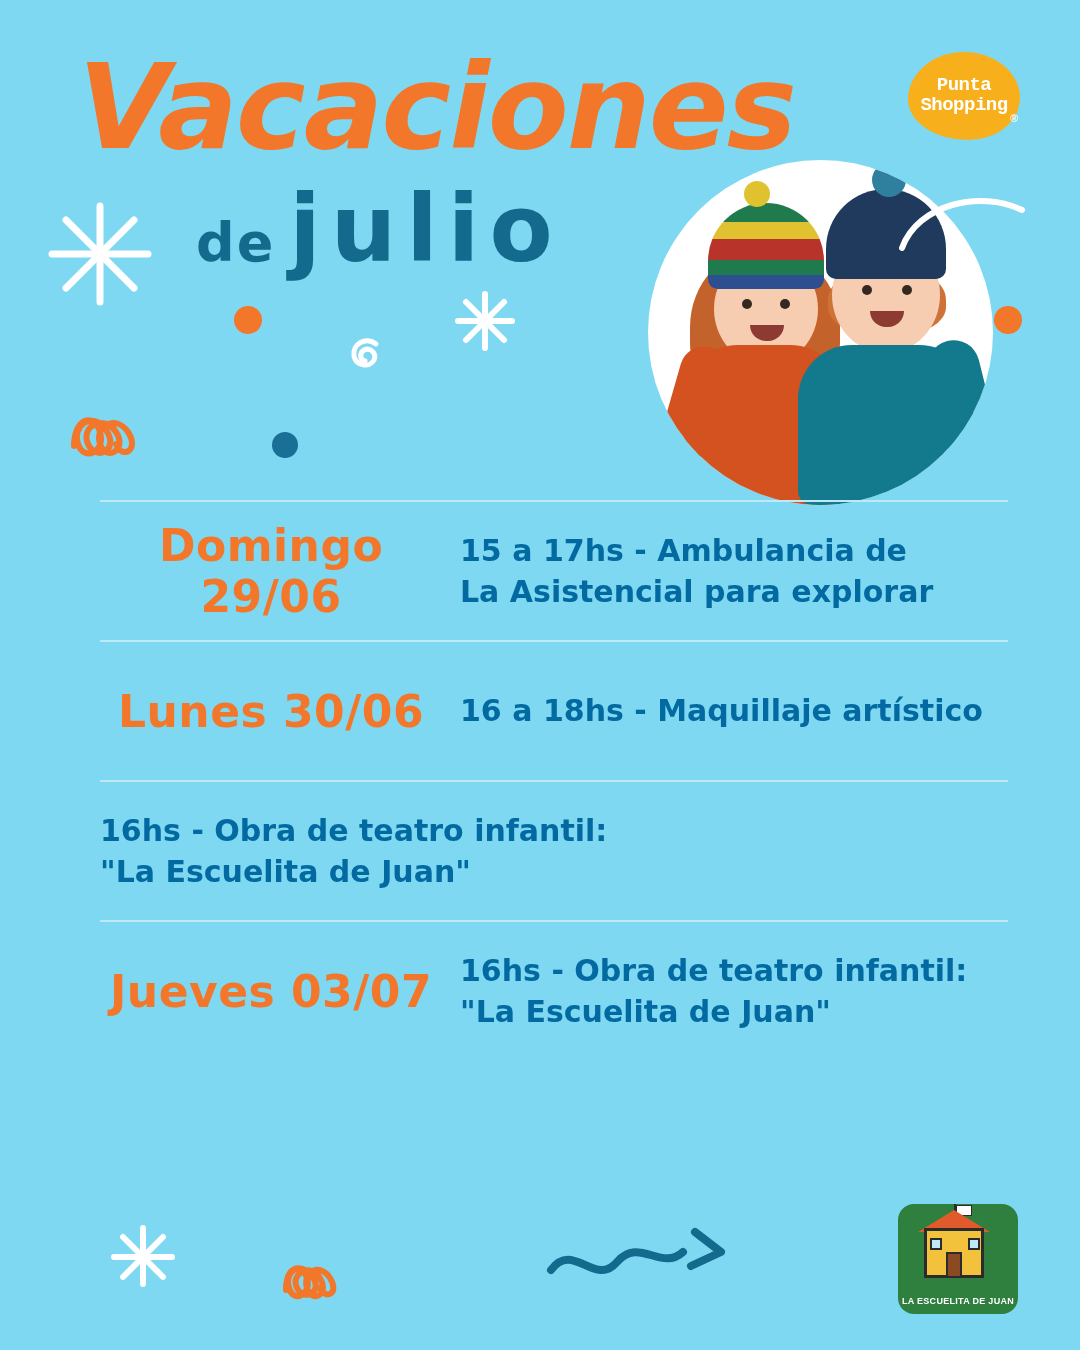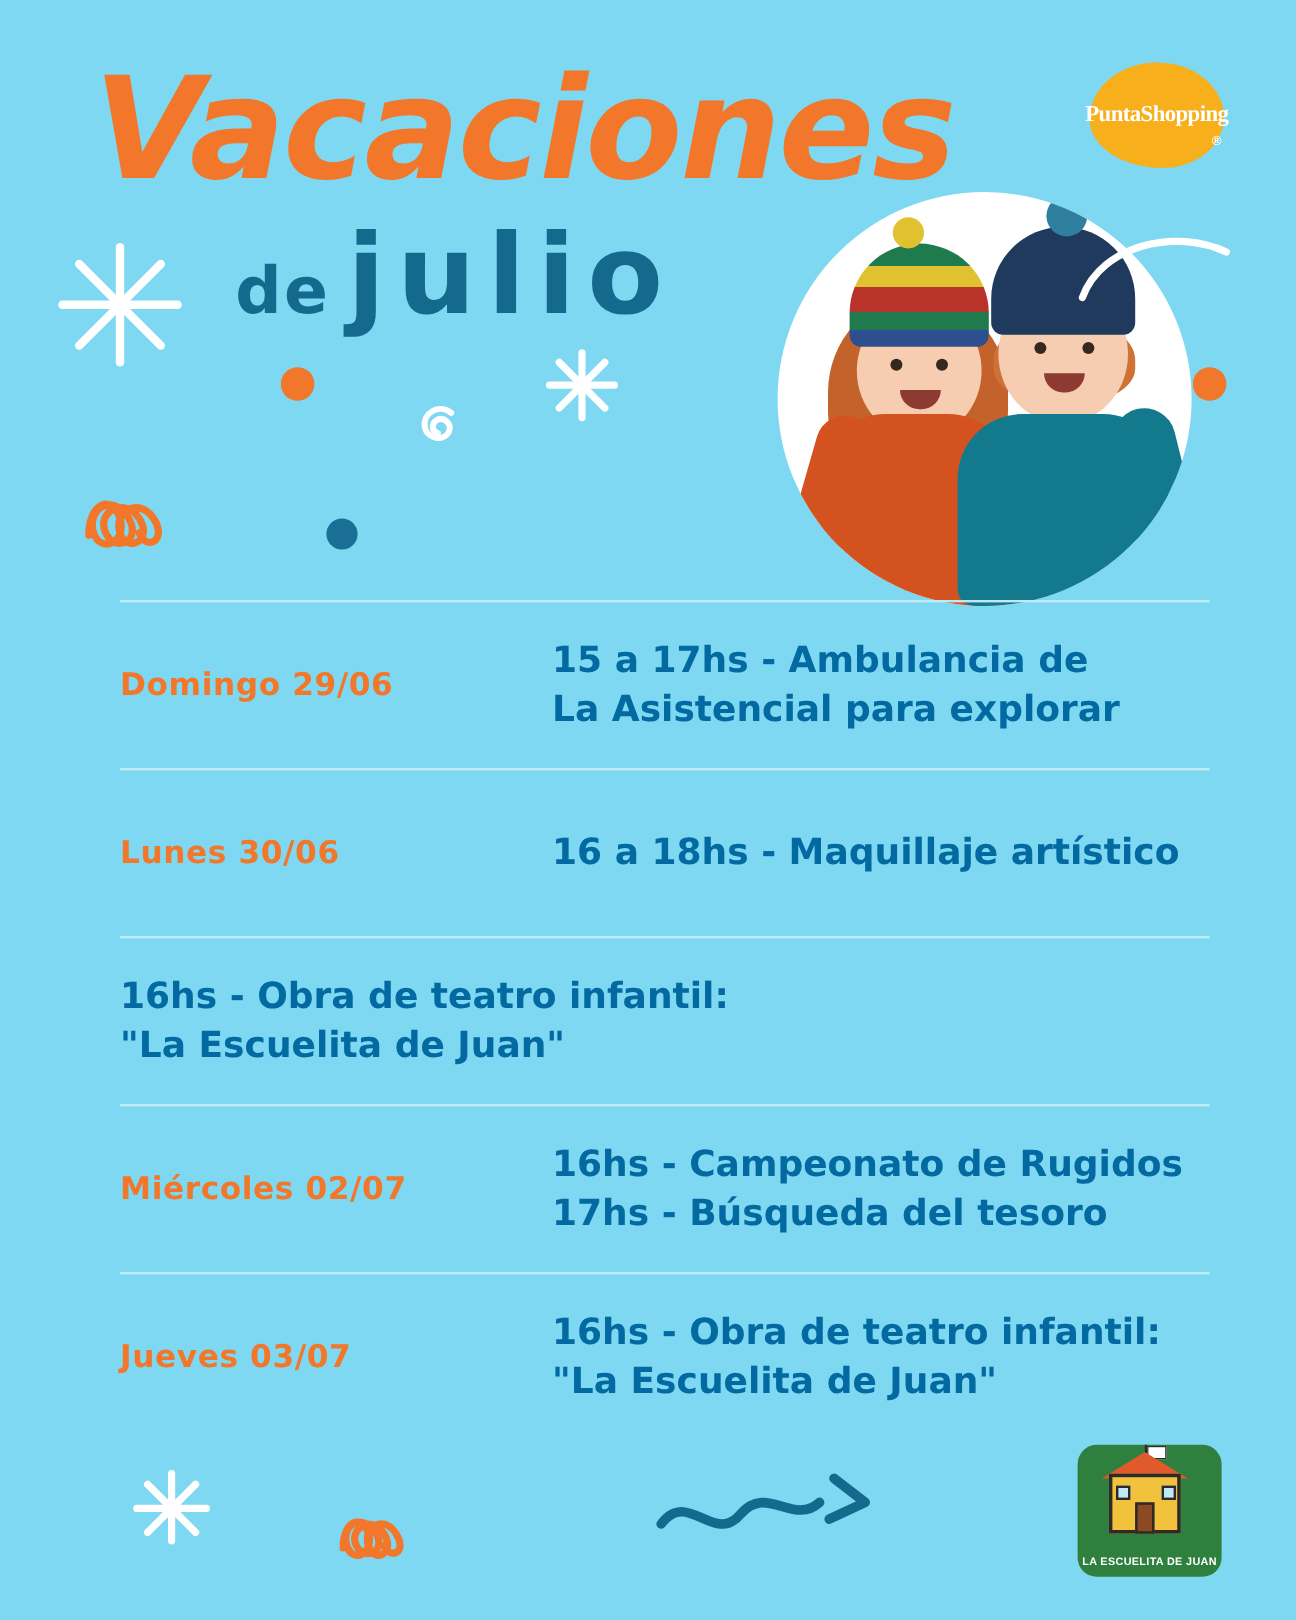--- a/index.html
+++ b/index.html
@@ -77,24 +77,25 @@
   .logo-blob {
     position: absolute;
     inset: 0;
     background: #f7b01c;
     border-radius: 50% 50% 46% 54% / 54% 52% 48% 46%;
   }
   .logo-text {
     position: absolute;
     inset: 0;
     display: flex;
+    flex-direction: column;
     align-items: center;
     justify-content: center;
     color: #ffffff;
-    font-family: Liberation Serif, serif;
+    font-family: Liberation Mono, monospace;
     font-weight: bold;
     line-height: 1.05;
   }
   .logo-text .l1 { font-size: 19px; letter-spacing: -0.5px; }
   .logo-text .l2 { font-size: 19px; letter-spacing: -0.5px; }
   .logo-reg {
     position: absolute;
     right: 2px;
     bottom: 16px;
     font-size: 11px;
@@ -213,24 +214,24 @@
     border-top: 2px solid #bfe9f7;
     min-height: 126px;
     padding: 6px 0;
   }
   .row:first-child { border-top: 2px solid #bfe9f7; }
   .row-day {
     width: 360px;
     flex: 0 0 360px;
     font-family: "DejaVu Sans", sans-serif;
     font-weight: bold;
-    font-size: 26px;
+    font-size: 44px;
     color: #f2772a;
     letter-spacing: 0.5px;
-    text-align: left;
+    text-align: center;
     padding-right: 18px;
     box-sizing: border-box;
   }
   .row-desc {
     flex: 1;
     font-family: "DejaVu Sans", sans-serif;
     font-weight: bold;
     font-size: 30px;
     line-height: 1.38;
     color: #0369a1;
@@ -425,27 +426,20 @@
       </div>
     </div>
 
     <div class="row">
       <div class="row-desc">
         <span class="line">16hs - Obra de teatro infantil:</span>
         <span class="line">"La Escuelita de Juan"</span>
       </div>
     </div>
 
-    <div class="row">
-      <div class="row-day">Miércoles 02/07</div>
-      <div class="row-desc">
-        <span class="line">16hs - Campeonato de Rugidos</span>
-        <span class="line">17hs - Búsqueda del tesoro</span>
-      </div>
-    </div>
 
     <div class="row">
       <div class="row-day">Jueves 03/07</div>
       <div class="row-desc">
         <span class="line">16hs - Obra de teatro infantil:</span>
         <span class="line">"La Escuelita de Juan"</span>
       </div>
     </div>
 
   </div>

